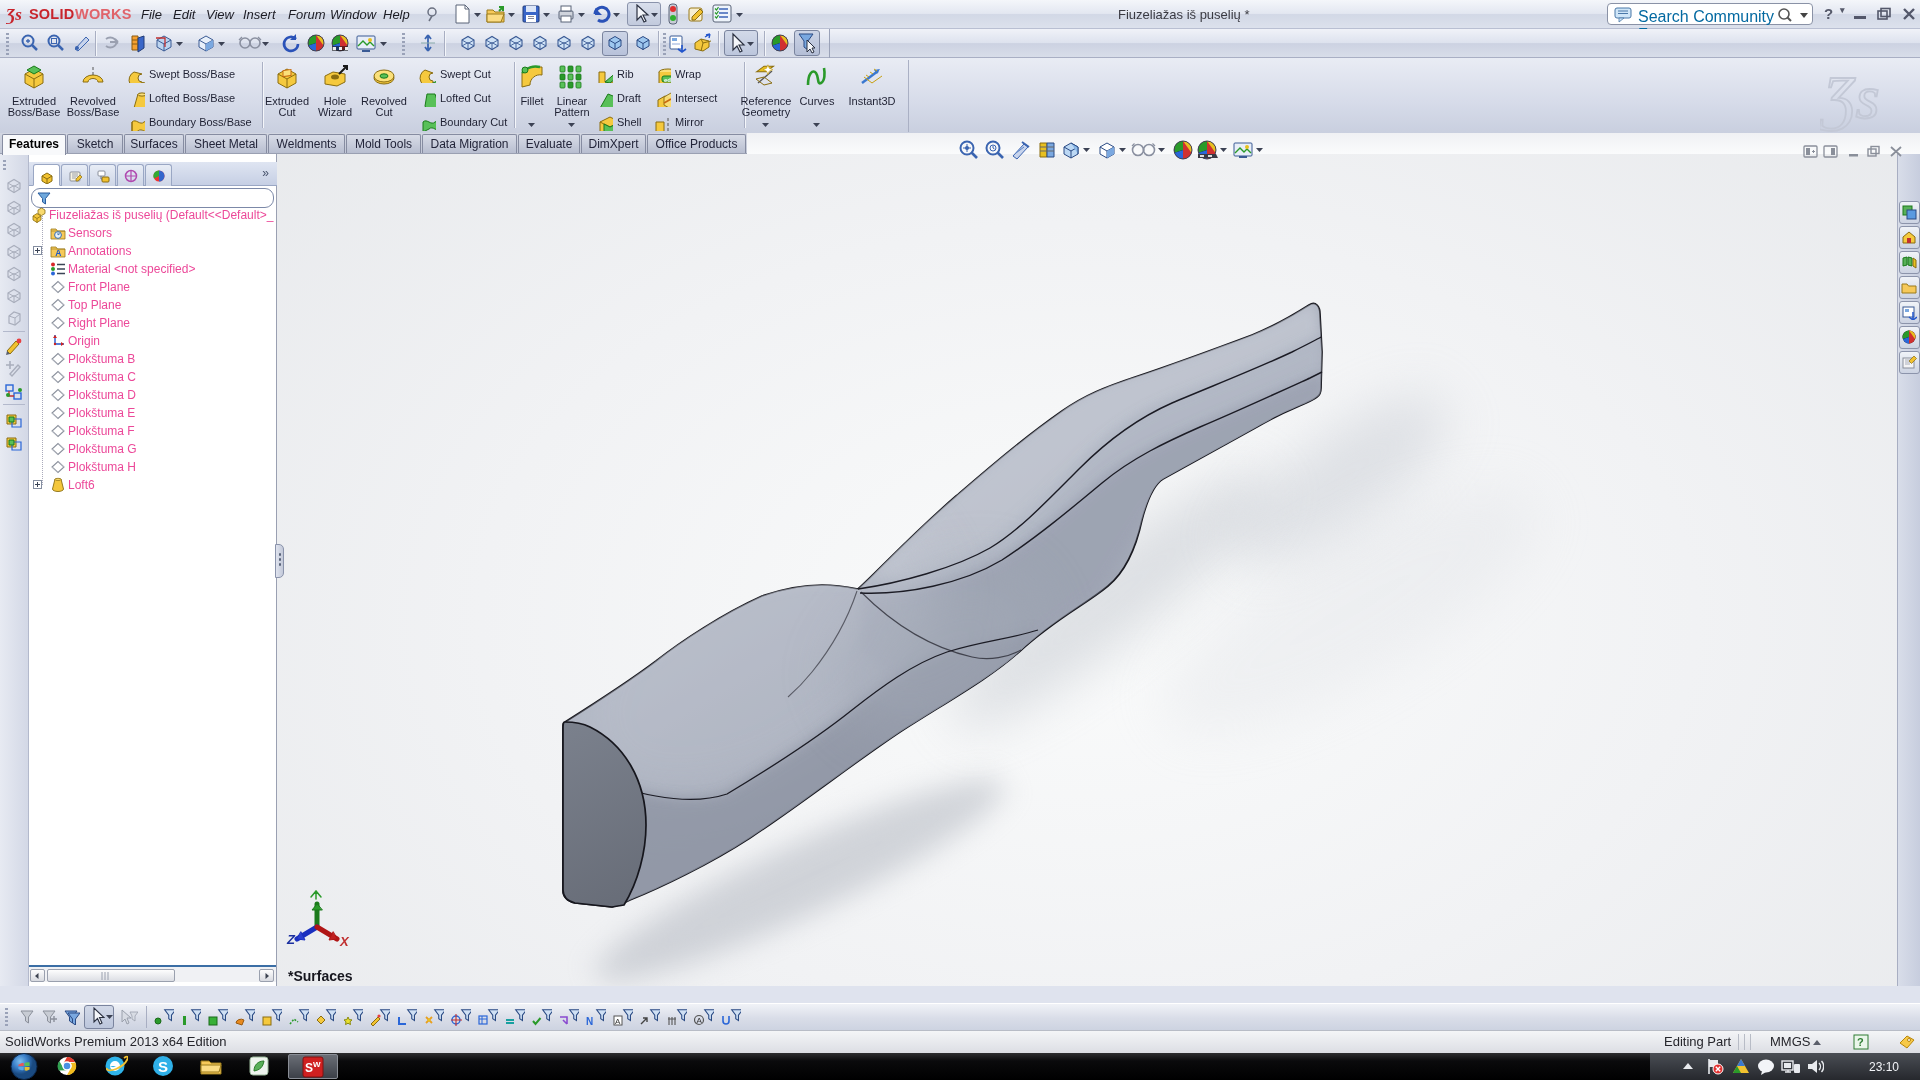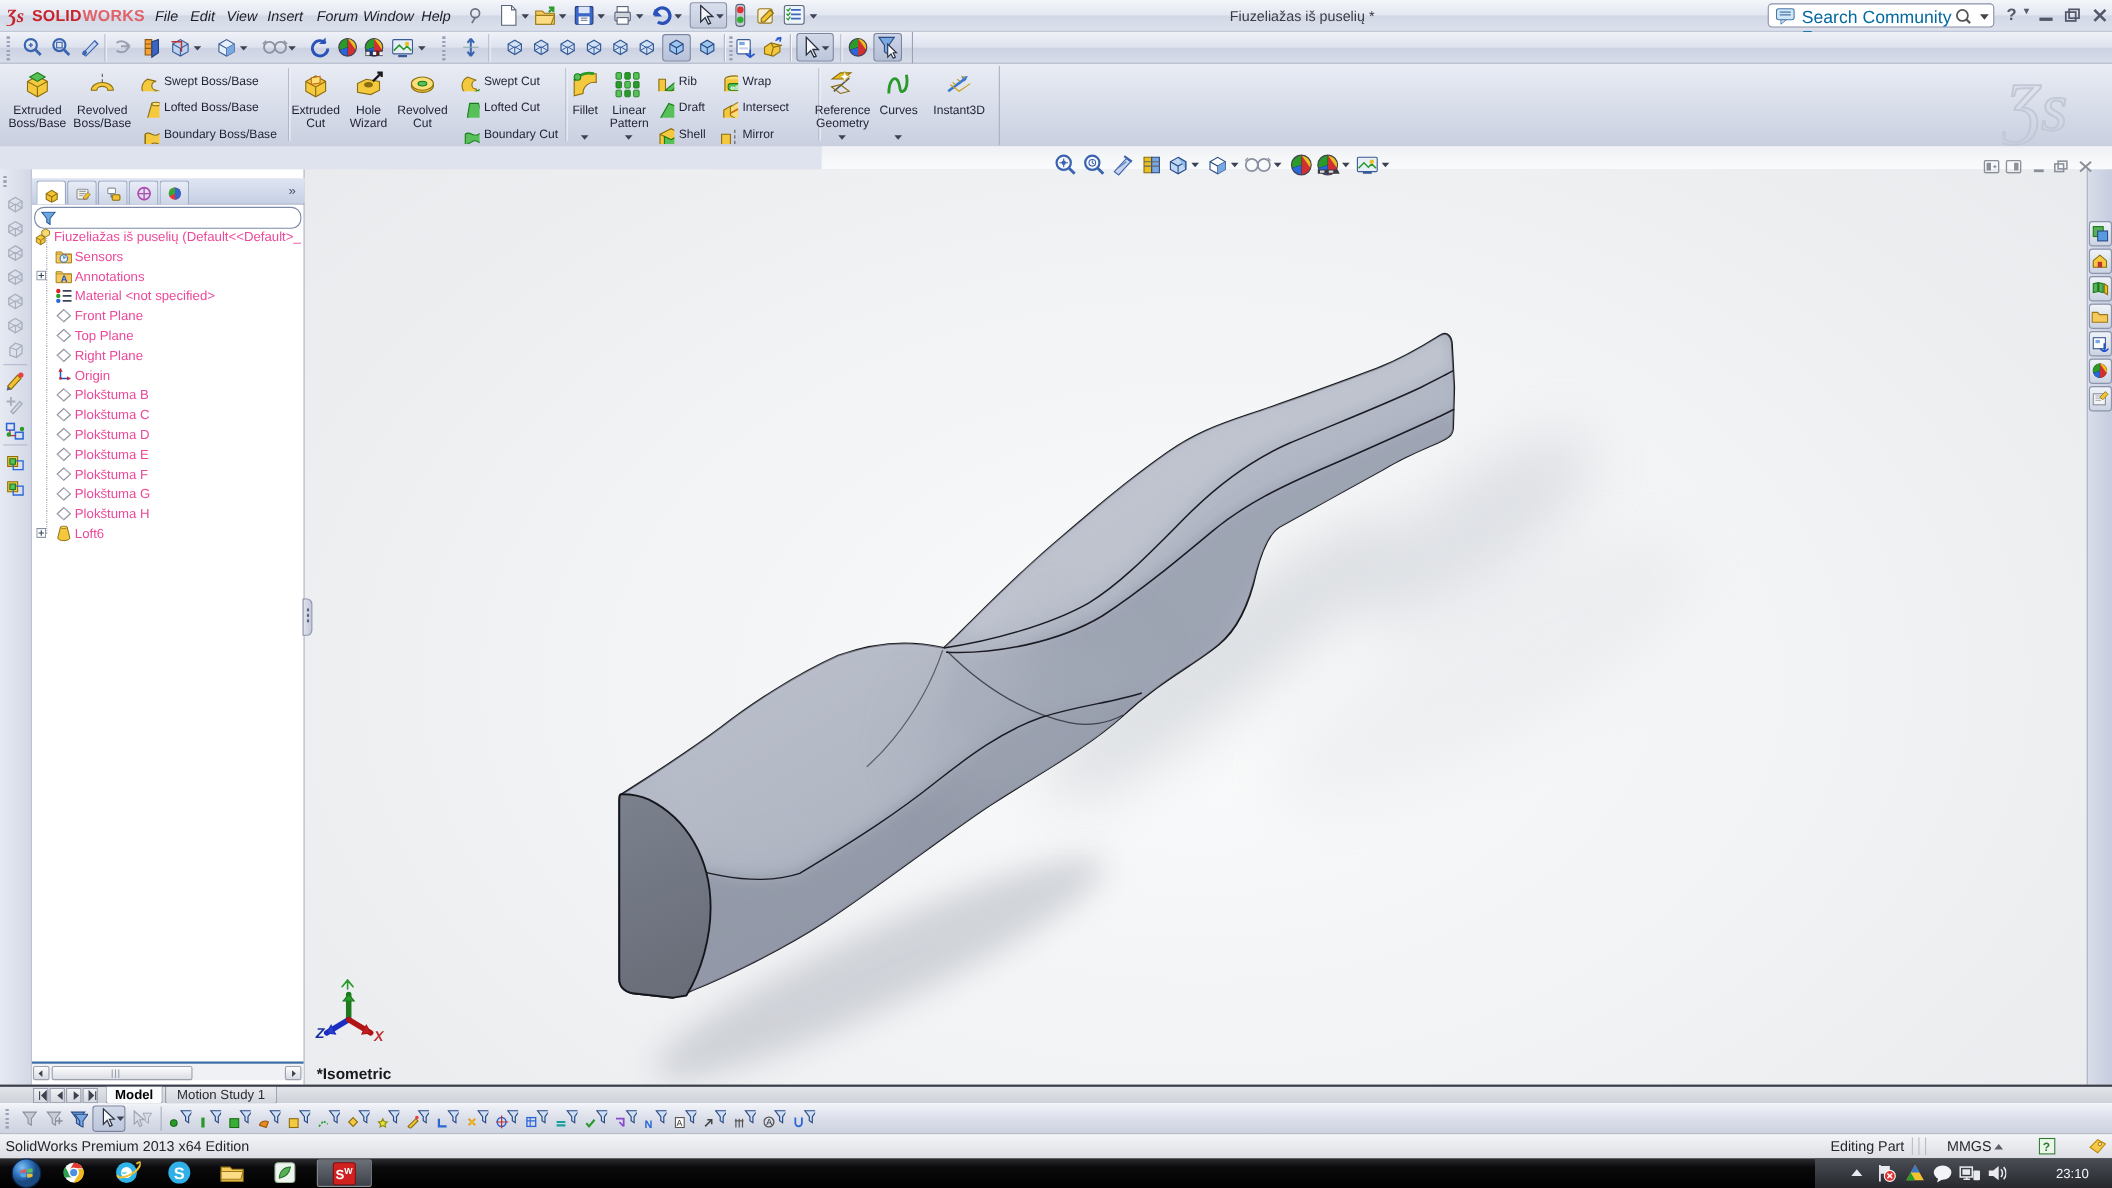--- a/index.html
+++ b/index.html
@@ -500,20 +500,32 @@
         </svg>
         <div class="rlabel" style="left:827px;top:96px;width:90px">Instant3D</div>
         <div class="vsep" style="left:908px;top:60px;height:72px"></div>
         <svg class="abs" style="left:1820px;top:58px" width="100" height="75" viewBox="0 0 100 75">
           <text x="2" y="60" font-size="62" font-style="italic" font-family="Liberation Serif" fill="none" stroke="#c3c8d6" stroke-width="1.8">Ʒs</text>
         </svg>
       </div>
     </div>
 
   <div class="abs" style="left:747px;top:133px;width:1173px;height:21px;background:linear-gradient(#f0f1f4,#fafbfc)"></div>
+  <div id="tabrow" class="abs">
+    <div class="cmtab active" style="left:2px;width:64px">Features</div>
+    <div class="cmtab" style="left:67px;width:56px">Sketch</div>
+    <div class="cmtab" style="left:124px;width:60px">Surfaces</div>
+    <div class="cmtab" style="left:185px;width:82px">Sheet Metal</div>
+    <div class="cmtab" style="left:268px;width:77px">Weldments</div>
+    <div class="cmtab" style="left:346px;width:75px">Mold Tools</div>
+    <div class="cmtab" style="left:422px;width:95px">Data Migration</div>
+    <div class="cmtab" style="left:518px;width:62px">Evaluate</div>
+    <div class="cmtab" style="left:581px;width:65px">DimXpert</div>
+    <div class="cmtab" style="left:647px;width:99px">Office Products</div>
+  </div>
 
   <div class="abs" style="left:0;top:0;z-index:30">
       <svg class="abs" style="left:958px;top:139px" width="22" height="22" viewBox="0 0 22 22">
         <circle cx="9" cy="9" r="6.5" fill="none" stroke="#3a64b0" stroke-width="2"></circle>
         <path d="M13.5 13.5 L19 19" stroke="#3a64b0" stroke-width="2.6"></path>
         <circle cx="9" cy="9" r="2" fill="#3a64b0"></circle>
         <path d="M5 9 h8 M9 5 v8" stroke="#3a64b0" stroke-width="1"></path>
       </svg>
       <svg class="abs" style="left:984px;top:139px" width="22" height="22" viewBox="0 0 22 22">
         <circle cx="9" cy="9" r="6.5" fill="none" stroke="#3a64b0" stroke-width="2"></circle>
@@ -957,21 +969,21 @@
         <text x="2" y="62" font-size="13" fill="#1a2f9f" font-weight="bold" font-style="italic">Z</text>
         <path d="M32 45 L52 57" stroke="#b01515" stroke-width="5"></path>
         <path d="M52 57 L44 58 L48 50 Z" fill="#c02020" stroke="#b01515"></path>
         <text x="55" y="64" font-size="13" fill="#c03030" font-weight="bold" font-style="italic">X</text>
       </g>
     </svg>
     <div class="abs" style="left:-2px;top:390px;width:9px;height:34px;background:linear-gradient(90deg,#dfe3ee,#c3c9d9);border:1px solid #8a93ab;border-radius:0 5px 5px 0"></div>
  <svg class="abs" style="left:0px;top:398px" width="6" height="18" viewBox="0 0 6 18">
         <path d="M3 2 v1 M3 7 v1 M3 12 v1" stroke="#5a647a" stroke-width="2" stroke-linecap="round"></path>
       </svg>
-    <span id="isotext">*Isometric</span>
+    <span id="isotext">*Surfaces</span>
   </div>
 
   <div id="taskpane" class="abs">
       <div id="tpicons">
         <div style="position:absolute;left:0;top:0">
           <div class="tpbtn" style="top:47px"></div>
           <svg class="abs" style="left:3px;top:50px" width="16" height="16" viewBox="0 0 16 16">
             <rect x="2" y="2" width="9" height="9" fill="#58b058" stroke="#1a7a1a"></rect>
             <rect x="6" y="6" width="9" height="9" fill="#5a9ae0" stroke="#2a4a84"></rect>
           </svg>
@@ -1006,40 +1018,20 @@
           <div class="tpbtn" style="top:197px"></div>
           <svg class="abs" style="left:3px;top:200px" width="16" height="16" viewBox="0 0 16 16">
             <rect x="2" y="4" width="11" height="10" fill="#f4f4f6" stroke="#8a8f9b"></rect>
             <path d="M4 6 h7 M4 8 h7 M4 10 h5" stroke="#9aa0ac" stroke-width="0.8"></path>
             <path d="M8 7 l5 -5 2.5 2.5 -5 5z" fill="#f2c230" stroke="#8a6d10" stroke-width="0.7"></path>
           </svg>
         </div>
       </div>
     </div>
 
-  <div id="modeltabs" class="abs">
-      <div class="abs" style="left:30px;top:1px;width:14px;height:14px;background:linear-gradient(#f2f3f6,#d4d7de);border:1px solid #9aa0ae"></div>
-      <div class="abs" style="left:45px;top:1px;width:14px;height:14px;background:linear-gradient(#f2f3f6,#d4d7de);border:1px solid #9aa0ae"></div>
-      <div class="abs" style="left:60px;top:1px;width:14px;height:14px;background:linear-gradient(#f2f3f6,#d4d7de);border:1px solid #9aa0ae"></div>
-      <div class="abs" style="left:75px;top:1px;width:14px;height:14px;background:linear-gradient(#f2f3f6,#d4d7de);border:1px solid #9aa0ae"></div>
-      <svg class="abs" style="left:33px;top:2px" width="12" height="12" viewBox="0 0 12 12">
-        <path d="M3 2 v8 M9 2 L5 6 L9 10z" fill="#3c4250" stroke="#3c4250" stroke-width="1"></path>
-      </svg>
-      <svg class="abs" style="left:48px;top:2px" width="12" height="12" viewBox="0 0 12 12">
-        <path d="M9 2 l-5 4 5 4z" fill="#3c4250"></path>
-      </svg>
-      <svg class="abs" style="left:63px;top:2px" width="12" height="12" viewBox="0 0 12 12">
-        <path d="M4 2 l5 4 -5 4z" fill="#3c4250"></path>
-      </svg>
-      <svg class="abs" style="left:78px;top:2px" width="12" height="12" viewBox="0 0 12 12">
-        <path d="M9 2 v8 M3 2 L7 6 L3 10z" fill="#3c4250" stroke="#3c4250" stroke-width="1"></path>
-      </svg>
-      <div class="mtab" style="left:96px;width:52px;background:#fafbfc;border:1px solid #9aa0ae;border-top:none;font-weight:bold;border-radius:0 0 3px 3px">Model</div>
-      <div class="mtab" style="left:150px;width:102px;background:linear-gradient(#e8eaee,#d2d5dc);border:1px solid #9aa0ae;border-top:none;color:#2a2c34;border-radius:0 0 3px 3px">Motion Study 1</div>
-    </div>
   <div id="filterbar" class="abs">
       <div id="fbicons">
         <div class="abs" style="left:5px;top:4px;width:3px;height:18px;background-image:repeating-linear-gradient(#9aa2b8 0 2px, transparent 2px 4px)"></div>
         <svg class="abs" style="left:18px;top:5px" width="18" height="16" viewBox="0 0 18 16">
           <path d="M3 2 H15 L10.5 8 V14 L7.5 12 V8 Z" fill="#c8ccd4" stroke="#8a8f9a" stroke-width="1"></path>
         </svg>
         <svg class="abs" style="left:40px;top:5px" width="18" height="16" viewBox="0 0 18 16">
           <path d="M3 2 H15 L10.5 8 V14 L7.5 12 V8 Z" fill="#c8ccd4" stroke="#8a8f9a" stroke-width="1"></path>
           <path d="M11 10 h6 M14 7 v6" stroke="#8a8f9a" stroke-width="1.4"></path>
         </svg>

